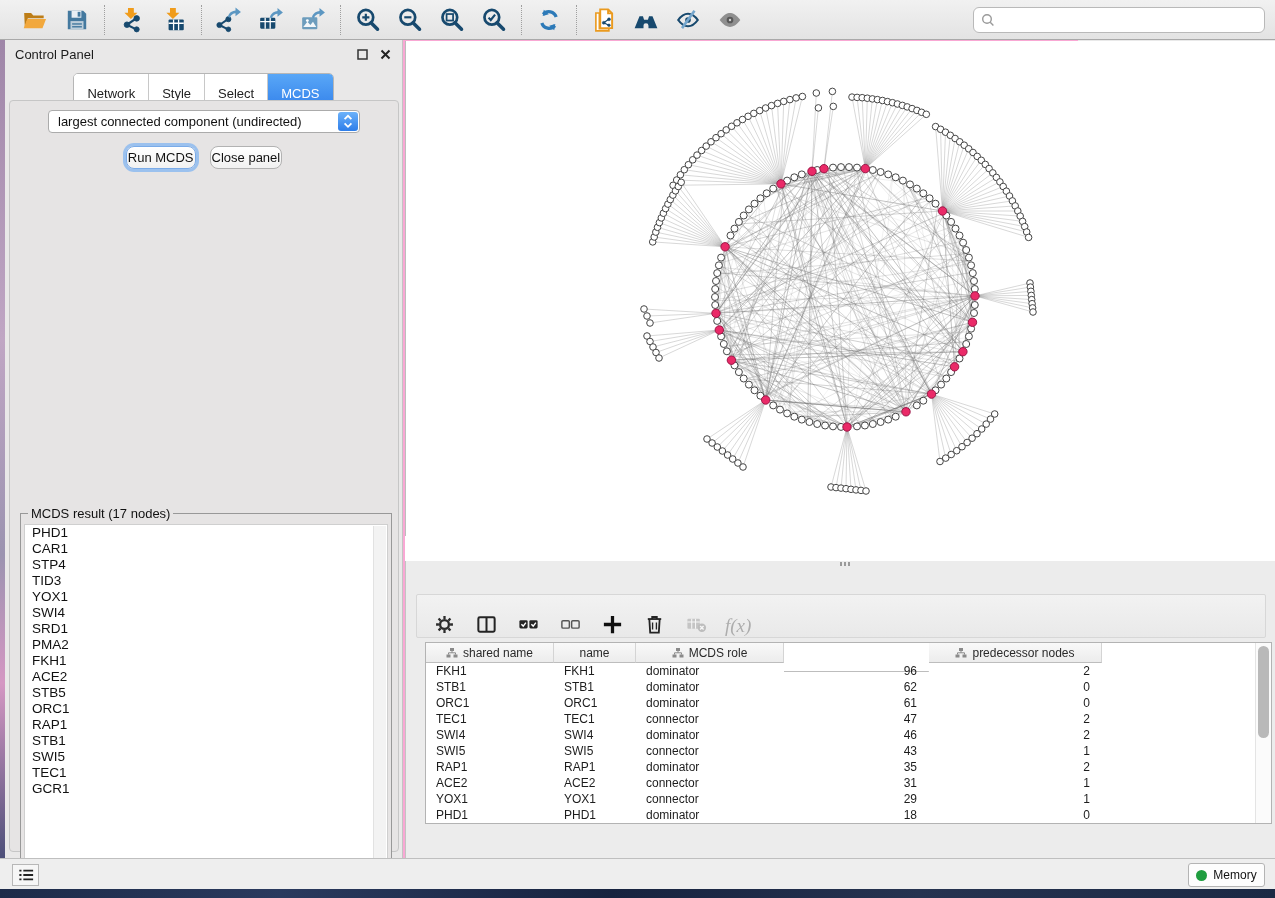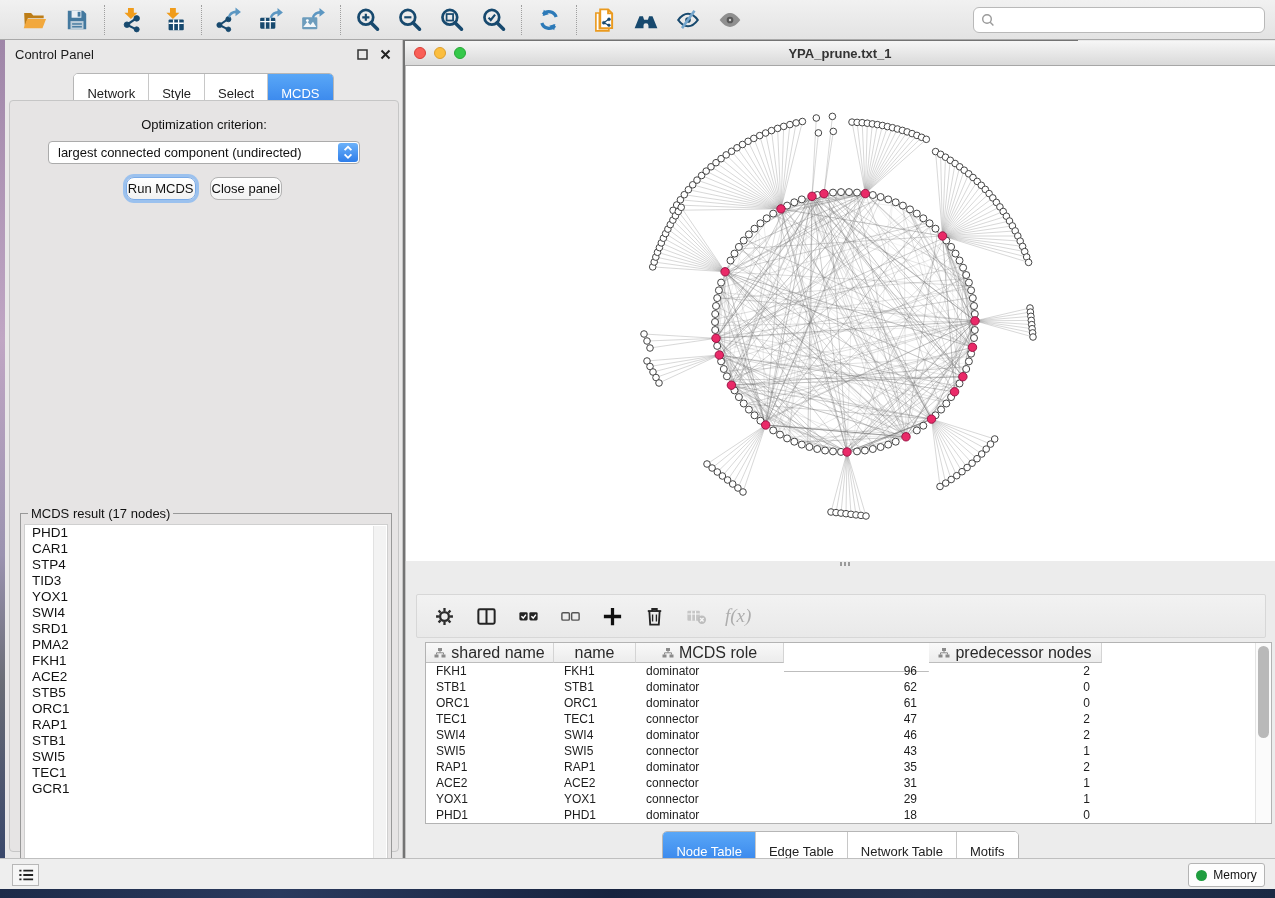--- a/index.html
+++ b/index.html
@@ -1,18 +1,18 @@
 <!DOCTYPE html>
 <html><head>
 <meta charset="utf-8">
 <style>
   * { margin:0; padding:0; box-sizing:border-box; }
   html,body { width:1275px; height:898px; overflow:hidden; }
   body { font-family:"Liberation Sans", sans-serif; background:#e9e9e9; position:relative; }
-  #app { position:absolute; inset:0; width:1078px; height:898px; background:#737373; }
+  #app { position:absolute; inset:0; width:1078px; height:898px; background:#f9a8d4; }
 
   
   #main-toolbar { position:absolute; left:0; top:0; width:1275px; height:40px;
     background:linear-gradient(#f1f1f1,#e3e3e3); border-bottom:1px solid #a9a9a9;
     display:flex; align-items:center; padding-left:8px; }
   .tb-group { display:flex; align-items:center; gap:12px; padding:0 12px; }
   .tb-sep { width:1px; height:30px; border-left:1px dotted #9f9f9f; }
   .tbtn { width:30px; height:30px; display:flex; align-items:center; justify-content:center; cursor:default; }
   .tbtn svg { width:26px; height:26px; }
   #toolbar-search { position:absolute; right:10px; top:7px; width:292px; height:26px;
@@ -69,31 +69,31 @@
   .tl.green { background:#35c84a; border:1px solid #27a837; }
   #net-title { position:absolute; left:0; right:0; text-align:center; font-size:13px; font-weight:700; color:#333; }
   #network-canvas { position:relative; width:870px; height:495px; background:#fff; border-left:1px solid #bdbdbd; }
 
   
   #table-panel { position:absolute; left:405px; top:561px; width:870px; height:297px; background:#ececec; border-left:1px solid #c3c3c3; }
   #tp-grip { position:absolute; left:434px; top:1px; width:12px; height:4px;
     background:repeating-linear-gradient(90deg,#9a9a9a 0 2px,transparent 2px 4px); }
   #table-toolbar { position:absolute; left:10px; top:33px; width:850px; height:44px;
     background:linear-gradient(#f2f2f2,#e9e9e9); border:1px solid #d7d7d7; border-radius:2px;
-    display:flex; align-items:center; gap:16px; padding-left:14px; }
+    display:flex; align-items:flex-end; gap:16px; padding-left:14px; }
   .ttbtn { width:26px; height:26px; display:flex; align-items:center; justify-content:center; }
   .ttbtn svg { width:23px; height:23px; }
   .ttbtn.disabled { opacity:.55; }
   #fx-label { font:italic 19px "Liberation Serif",serif; color:#adadad; }
   #table-viewport { position:absolute; left:19px; top:81px; width:847px; height:182px;
     background:#fff; border:1px solid #b3b3b3; }
   #table-header { display:flex; height:20px; }
   .th-cell { display:flex; align-items:center; justify-content:center; gap:5px;
     background:linear-gradient(#f9f9f9,#ececec); border-right:1px solid #d4d4d4; border-bottom:1px solid #bdbdbd;
-    font-size:16px; color:#2a2a2a; overflow:hidden; }
+    font-size:12px; color:#2a2a2a; overflow:hidden; }
   .t-row { display:flex; height:16px; }
   .t-cell { font-size:12px; color:#1d1d1d; line-height:16px; white-space:nowrap; overflow:hidden; }
   .t-cell.left { padding-left:10px; }
   .t-cell.right { text-align:right; padding-right:12px; }
   #tv-scrollbar { position:absolute; top:0; right:0; bottom:0; width:16px; background:#fbfbfb; border-left:1px solid #e4e4e4; }
   #tv-thumb { position:absolute; left:2px; top:3px; width:11px; height:92px; border-radius:6px; background:#b9b9b9; }
   #table-tabs { position:absolute; left:0; top:270px; width:100%; display:flex; justify-content:center; }
 
   
   #status-bar { position:absolute; left:0; top:858px; width:1275px; height:31px; background:#eeeeee; border-top:1px solid #bfbfbf; }
@@ -299,21 +299,20 @@
     </div>
     <div id="cp-tabs">
         <div class="seg" id="cp-seg">
           <button class="seg-btn">Network</button>
           <button class="seg-btn">Style</button>
           <button class="seg-btn">Select</button>
           <button class="seg-btn active">MCDS</button>
         </div>
       </div>
     <div id="cp-inner">
-      <div id="opt-label">Optimization criterion:</div>
       <div id="criterion">
         <span>largest connected component (undirected)</span>
         <span class="stepper">
           <svg width="12" height="15" viewBox="0 0 12 15">
               <path d="M2.6 5.2L6 1.8 9.4 5.2" stroke="#fff" stroke-width="1.8" fill="none"></path>
               <path d="M2.6 9.4L6 12.8 9.4 9.4" stroke="#fff" stroke-width="1.8" fill="none"></path>
             </svg>
         </span>
       </div>
       <div id="cp-buttons">
@@ -342,26 +341,20 @@
               <div class="mcds-item">TEC1</div>
               <div class="mcds-item">GCR1</div>
             </div>
           <div class="scroll-track"></div>
         </div>
       </fieldset>
     </div>
   </div>
 
   <div id="network-window">
-    <div id="net-titlebar">
-      <span class="tl red"></span>
-      <span class="tl yellow"></span>
-      <span class="tl green"></span>
-      <span id="net-title">YPA_prune.txt_1</span>
-    </div>
     <div id="network-canvas"><svg width="869" height="495" viewBox="0 0 869 495">
           <line x1="375.0" y1="142.9" x2="559.3" y2="305.3" stroke="rgba(110,110,110,0.43)" stroke-width="0.8"></line>
           <line x1="375.0" y1="142.9" x2="398.1" y2="132.6" stroke="rgba(110,110,110,0.30)" stroke-width="0.8"></line>
           <line x1="375.0" y1="142.9" x2="331.2" y2="328.7" stroke="rgba(110,110,110,0.28)" stroke-width="0.8"></line>
           <line x1="375.0" y1="142.9" x2="447.2" y2="385.7" stroke="rgba(110,110,110,0.31)" stroke-width="0.8"></line>
           <line x1="375.0" y1="142.9" x2="422.6" y2="127.0" stroke="rgba(110,110,110,0.22)" stroke-width="0.8"></line>
           <line x1="375.0" y1="142.9" x2="511.4" y2="364.0" stroke="rgba(110,110,110,0.37)" stroke-width="0.8"></line>
           <line x1="406.0" y1="130.3" x2="481.4" y2="378.9" stroke="rgba(110,110,110,0.25)" stroke-width="0.8"></line>
           <line x1="406.0" y1="130.3" x2="404.1" y2="381.2" stroke="rgba(110,110,110,0.30)" stroke-width="0.8"></line>
           <line x1="406.0" y1="130.3" x2="401.7" y2="380.5" stroke="rgba(110,110,110,0.43)" stroke-width="0.8"></line>
@@ -1208,28 +1201,20 @@
             <div class="t-cell left" style="width: 82px;">PHD1</div>
             <div class="t-cell left" style="width: 148px;">dominator</div>
             <div class="t-cell right" style="width: 145px;">18</div>
             <div class="t-cell right" style="width: 173px;">0</div>
           </div>
         </div>
       <div id="tv-scrollbar">
           <div id="tv-thumb"></div>
         </div>
     </div>
-    <div id="table-tabs">
-        <div class="seg" id="tt-seg">
-          <button class="seg-btn active">Node Table</button>
-          <button class="seg-btn">Edge Table</button>
-          <button class="seg-btn">Network Table</button>
-          <button class="seg-btn">Motifs</button>
-        </div>
-      </div>
   </div>
 
   <div id="status-bar">
     <div id="list-btn">
       <svg width="18" height="16" viewBox="0 0 20 18">
           <g stroke="#222" stroke-width="2">
             <path d="M7 4h11M7 9h11M7 14h11"></path>
             <path d="M2.5 4h2.4M2.5 9h2.4M2.5 14h2.4"></path>
           </g>
         </svg>

